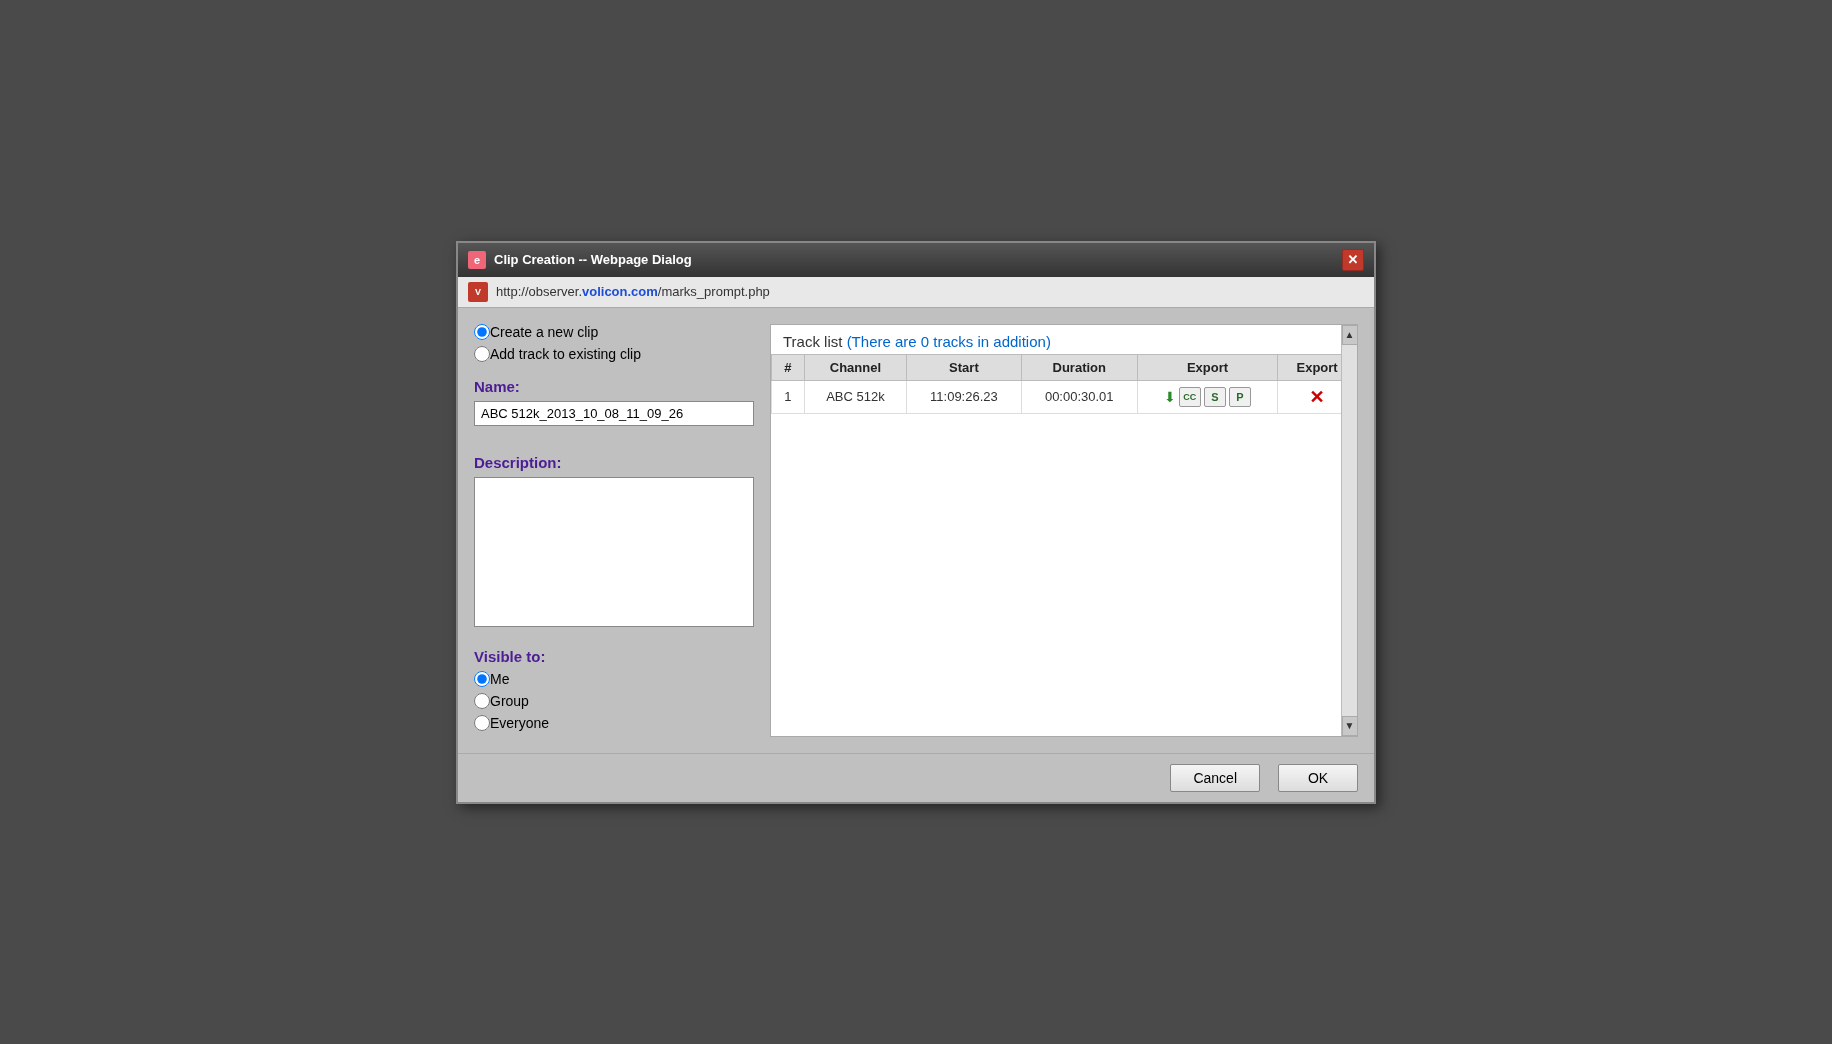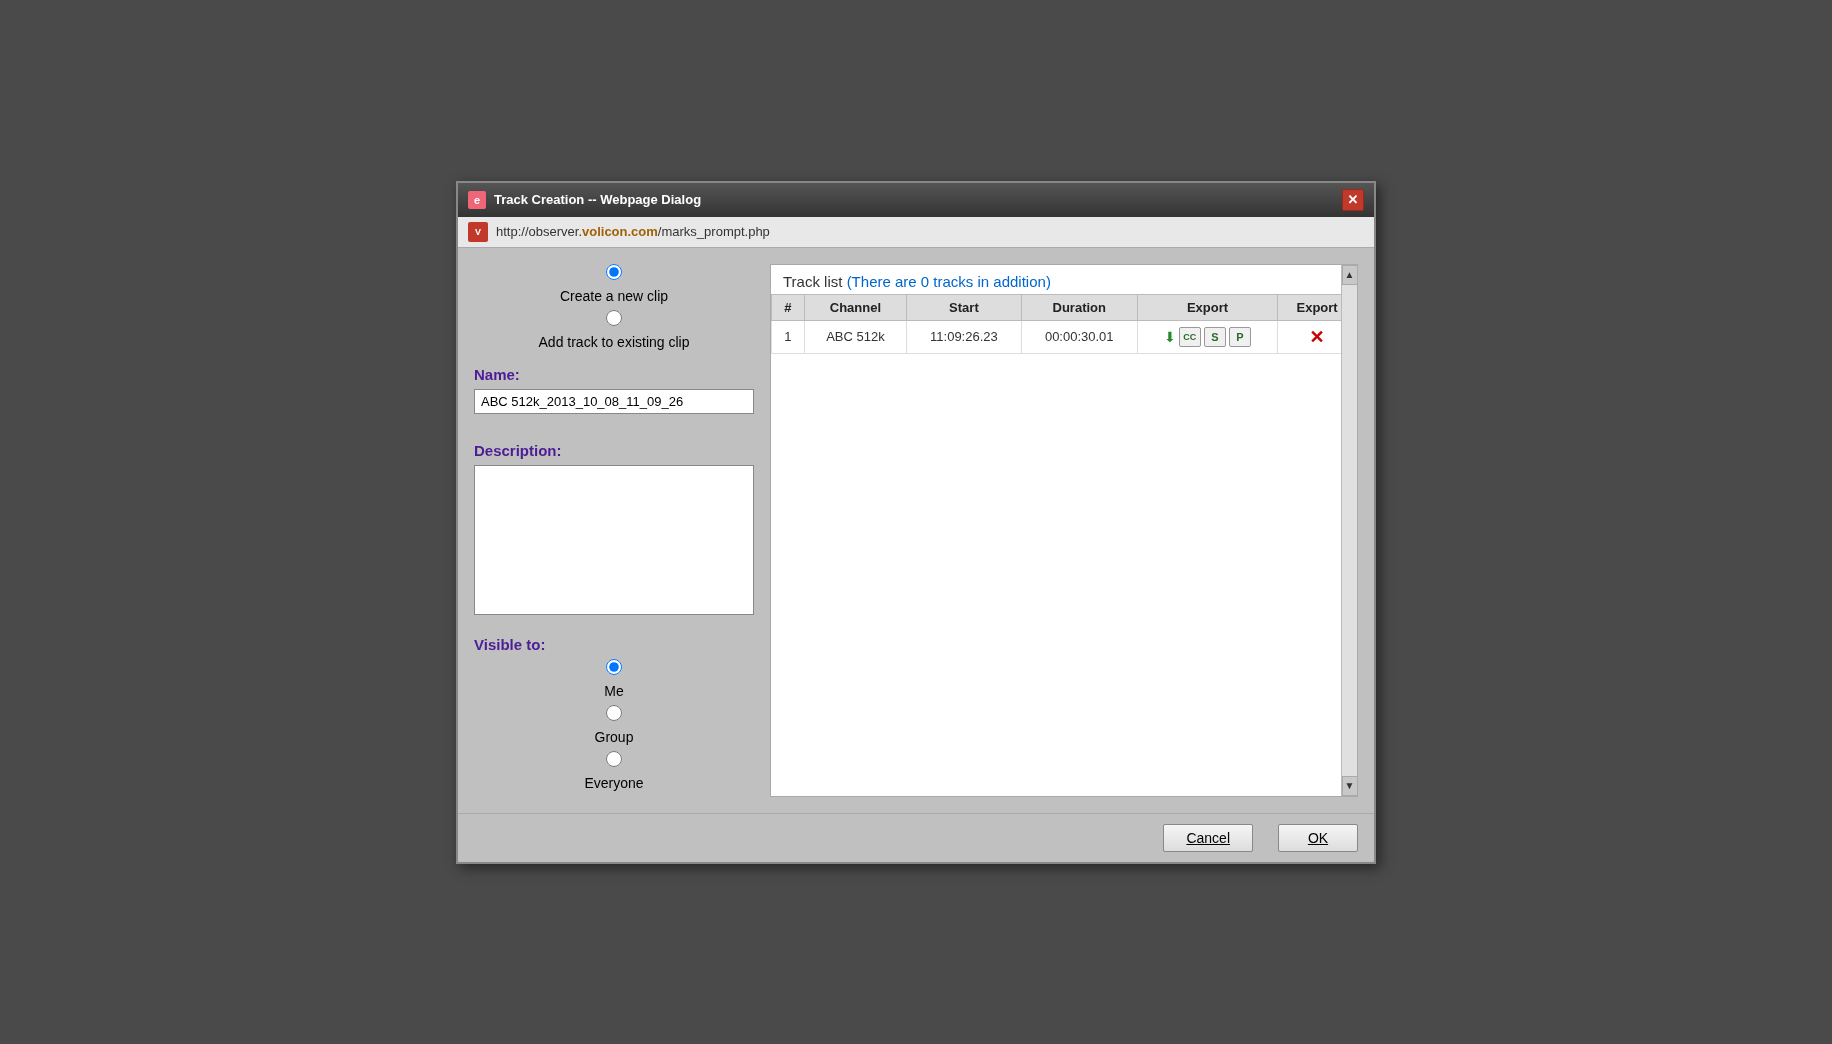--- a/index.html
+++ b/index.html
@@ -78,21 +78,21 @@
       font-size: 9px;
       color: white;
       font-weight: bold;
     }
     .url-text {
       font-size: 13px;
       color: #333;
     }
     .url-text span.bold {
       font-weight: bold;
-      color: #a16207;
+      color: #1d4ed8;
     }
     .dialog-body {
       background: #c0c0c0;
       padding: 16px;
       display: flex;
       gap: 16px;
     }
     .left-panel {
       width: 280px;
       flex-shrink: 0;
@@ -102,25 +102,23 @@
       background: white;
       border: 1px solid #aaa;
       position: relative;
     }
     .radio-group {
       margin-bottom: 16px;
     }
     .radio-item {
       display: flex;
       align-items: center;
-      gap: 8px;
       margin-bottom: 6px;
       font-size: 14px;
       cursor: pointer;
-      flex-direction: column;
     }
     .radio-item input[type="radio"] {
       width: 16px;
       height: 16px;
       cursor: pointer;
     }
     .field-label {
       font-size: 15px;
       font-weight: bold;
       margin-bottom: 6px;
@@ -247,23 +245,22 @@
       align-items: center;
       justify-content: center;
       font-size: 10px;
       cursor: pointer;
       color: #333;
     }
     .dialog-footer {
       padding: 10px 16px;
       display: flex;
       justify-content: flex-end;
-      gap: 25px;
+      gap: 18px;
       border-top: 1px solid #aaa;
-      text-decoration: underline;
     }
     .footer-btn {
       padding: 5px 22px;
       font-size: 14px;
       border: 1px solid #888;
       background: linear-gradient(to bottom, #f5f5f5, #ddd);
       cursor: pointer;
       border-radius: 2px;
       min-width: 80px;
     }
@@ -271,21 +268,21 @@
     }
   </style>
 </head>
 <body>
 
 <div class="window">
 
   <div class="title-bar">
     <div class="title-bar-left">
       <div class="title-icon">e</div>
-      <span>Track Creation -- Webpage Dialog</span>
+      <span>Clip Creation -- Webpage Dialog</span>
     </div>
     <div class="close-btn">✕</div>
   </div>
 
   <div class="address-bar">
     <div class="volicon-logo">V</div>
     <span class="url-text">
       http://observer.<span class="bold">volicon.com</span>/marks_prompt.php
     </span>
   </div>

